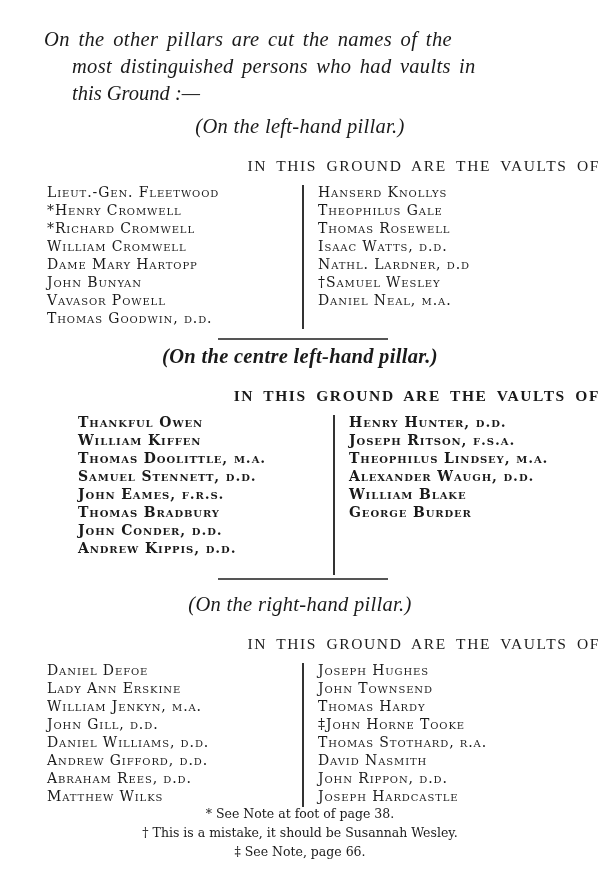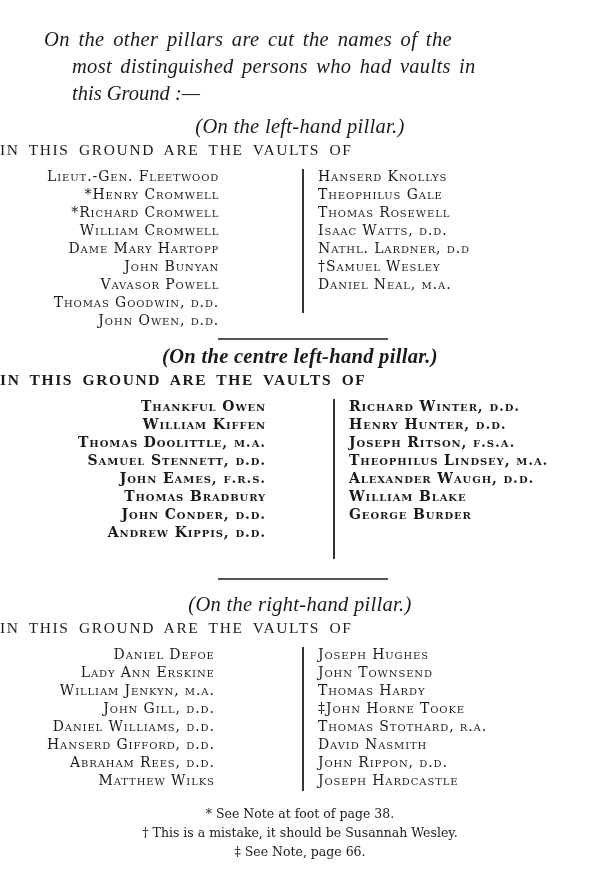--- a/index.html
+++ b/index.html
@@ -18,27 +18,27 @@
   .intro .l1 { display: block; white-space: nowrap; letter-spacing: 0.4px; word-spacing: 3px; }
   .intro .l2 { display: block; padding-left: 28px; white-space: nowrap; letter-spacing: 0.3px; word-spacing: 3px; }
   .intro .l3 { display: block; padding-left: 28px; white-space: nowrap; }
 
   .section { position: absolute; left: 0; width: 600px; }
   .pillar-title {
     text-align: center; font-family: "Liberation Serif", serif; font-style: italic;
     font-size: 20.5px; line-height: 26px; color: #1a1a1a; letter-spacing: 0.3px;
   }
   .vault-heading {
-    text-align: left; font-family: "Liberation Serif", serif;
+    text-align: right; font-family: "Liberation Serif", serif;
     font-size: 15.5px; line-height: 22px; letter-spacing: 1.6px; word-spacing: 4px;
-    color: #1a1a1a; margin-top: 0;
+    color: #1a1a1a; margin-top: 16px;
   }
   .cols { position: relative; width: 600px; margin-top: 6px; }
   .col { position: absolute; top: 0; }
-  .col.left { left: 47px; text-align: right; }
+  .col.left { left: 47px; }
   .col.right { left: 318px; }
   .name {
     font-family: "DejaVu Serif", serif; font-variant: small-caps;
     font-size: 14px; line-height: 18px; letter-spacing: 0.9px; white-space: nowrap;
     color: #1a1a1a;
   }
   .divider {
     position: absolute; left: 302px; width: 1.5px; background: #333;
   }
   .rule {
@@ -67,21 +67,20 @@
     <div class="cols" style="height:166px;">
       <div class="col left">
         <div class="name">Lieut.-Gen. Fleetwood</div>
         <div class="name">*Henry Cromwell</div>
         <div class="name">*Richard Cromwell</div>
         <div class="name">William Cromwell</div>
         <div class="name">Dame Mary Hartopp</div>
         <div class="name">John Bunyan</div>
         <div class="name">Vavasor Powell</div>
         <div class="name">Thomas Goodwin, d.d.</div>
-        <div class="name">John Owen, d.d.</div>
       </div>
       <div class="divider" style="top:2px; height:144px;"></div>
       <div class="col right">
         <div class="name">Hanserd Knollys</div>
         <div class="name">Theophilus Gale</div>
         <div class="name">Thomas Rosewell</div>
         <div class="name">Isaac Watts, d.d.</div>
         <div class="name">Nathl. Lardner, d.d</div>
         <div class="name">†Samuel Wesley</div>
         <div class="name">Daniel Neal, m.a.</div>
@@ -100,21 +99,20 @@
         <div class="name">William Kiffen</div>
         <div class="name">Thomas Doolittle, m.a.</div>
         <div class="name">Samuel Stennett, d.d.</div>
         <div class="name">John Eames, f.r.s.</div>
         <div class="name">Thomas Bradbury</div>
         <div class="name">John Conder, d.d.</div>
         <div class="name">Andrew Kippis, d.d.</div>
       </div>
       <div class="divider" style="top:2px; height:160px;"></div>
       <div class="col right">
-        <div class="name">Richard Winter, d.d.</div>
         <div class="name">Henry Hunter, d.d.</div>
         <div class="name">Joseph Ritson, f.s.a.</div>
         <div class="name">Theophilus Lindsey, m.a.</div>
         <div class="name">Alexander Waugh, d.d.</div>
         <div class="name">William Blake</div>
         <div class="name">George Burder</div>
       </div>
     </div>
   </div>
 
@@ -123,21 +121,21 @@
   <div class="section" style="top:591px;">
     <div class="pillar-title">(On the right-hand pillar.)</div>
     <div class="vault-heading">IN THIS GROUND ARE THE VAULTS OF</div>
     <div class="cols" style="height:150px;">
       <div class="col left">
         <div class="name">Daniel Defoe</div>
         <div class="name">Lady Ann Erskine</div>
         <div class="name">William Jenkyn, m.a.</div>
         <div class="name">John Gill, d.d.</div>
         <div class="name">Daniel Williams, d.d.</div>
-        <div class="name">Hanserd Gifford, d.d.</div>
+        <div class="name">Andrew Gifford, d.d.</div>
         <div class="name">Abraham Rees, d.d.</div>
         <div class="name">Matthew Wilks</div>
       </div>
       <div class="divider" style="top:2px; height:144px;"></div>
       <div class="col right">
         <div class="name">Joseph Hughes</div>
         <div class="name">John Townsend</div>
         <div class="name">Thomas Hardy</div>
         <div class="name">‡John Horne Tooke</div>
         <div class="name">Thomas Stothard, r.a.</div>

